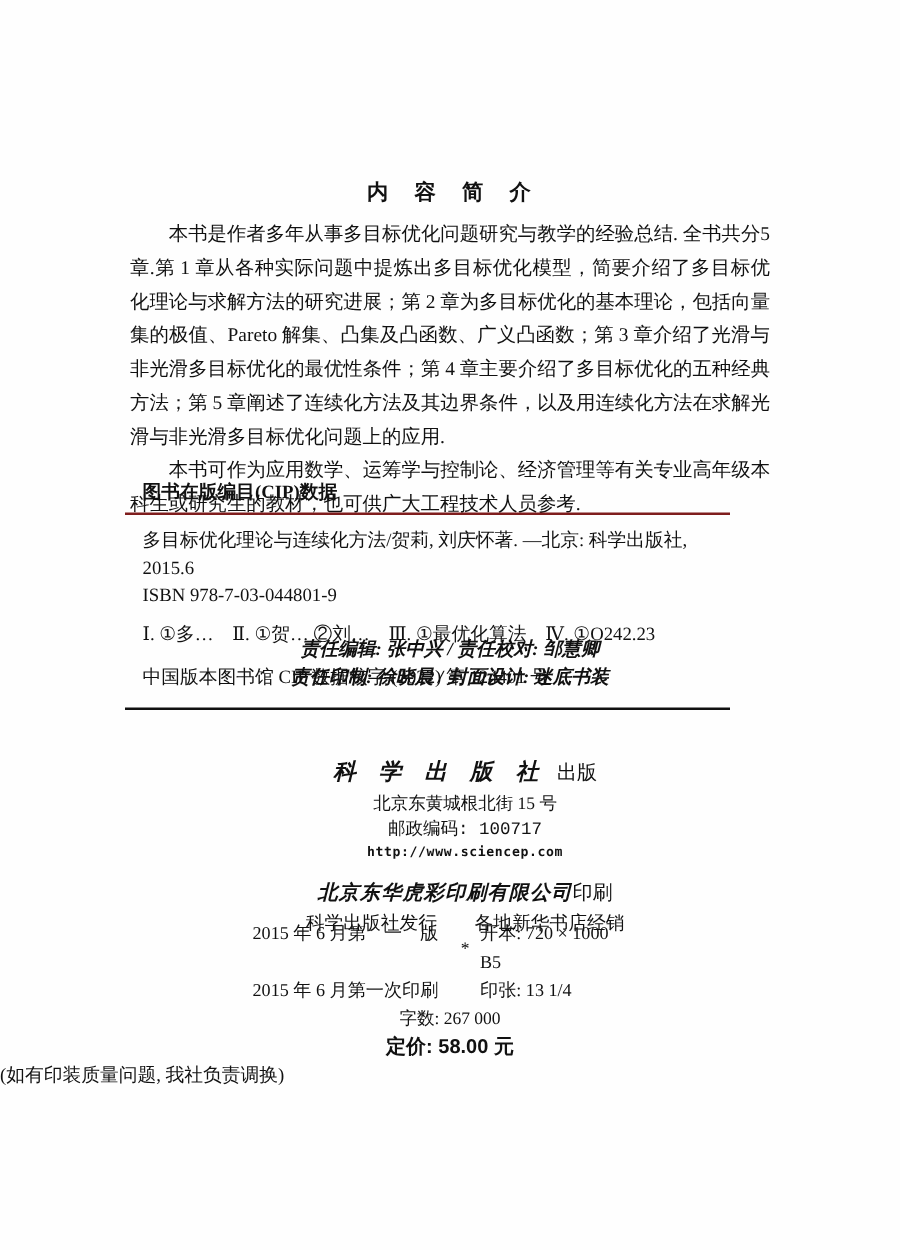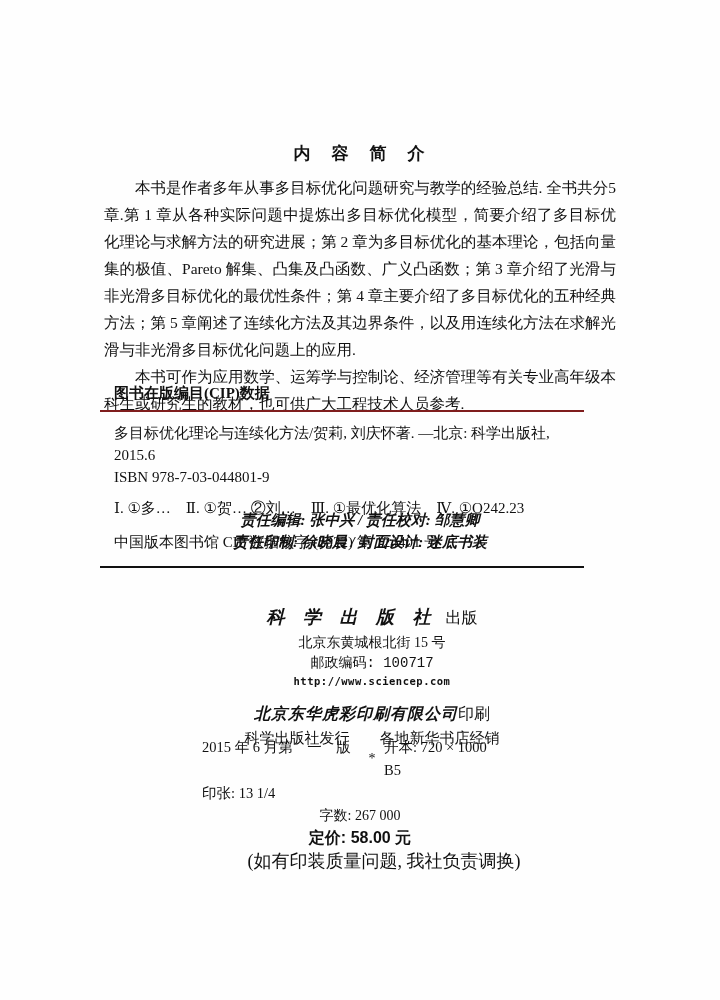--- a/index.html
+++ b/index.html
@@ -69,21 +69,21 @@
   .pi-rows{width:316px;margin:0 auto;font-size:14.5px;}
   .pi-row{display:flex;line-height:23px;}
   .pi-left{width:182px;flex:none;text-align:left;}
   .pi-right{text-align:left;}
   .pi-wordcount{text-align:center;font-size:14px;line-height:21px;}
   .pi-price{
     text-align:center;
     font-family:"Liberation Sans","DejaVu Sans",sans-serif;
     font-weight:bold;font-size:16px;line-height:24px;
   }
-  .pi-notice{text-align:center;font-size:18px;line-height:23px;padding-left:48px;}
+  .pi-notice{text-align:left;font-size:15px;line-height:23px;}
 </style>
 </head>
 <body>
 
 <div class="page">
 
   <div class="summary">
     <div class="summary-title">内　容　简　介</div>
     <p>本书是作者多年从事多目标优化问题研究与教学的经验总结. 全书共分5 章.第 1 章从各种实际问题中提炼出多目标优化模型，简要介绍了多目标优化理论与求解方法的研究进展；第 2 章为多目标优化的基本理论，包括向量集的极值、Pareto 解集、凸集及凸函数、广义凸函数；第 3 章介绍了光滑与非光滑多目标优化的最优性条件；第 4 章主要介绍了多目标优化的五种经典方法；第 5 章阐述了连续化方法及其边界条件，以及用连续化方法在求解光滑与非光滑多目标优化问题上的应用.</p>
     <p>本书可作为应用数学、运筹学与控制论、经济管理等有关专业高年级本科生或研究生的教材，也可供广大工程技术人员参考.</p>
@@ -120,20 +120,21 @@
     <div class="star">*</div>
   </div>
 
   <div class="print-info">
     <div class="pi-rows">
       <div class="pi-row">
         <span class="pi-left">2015 年 6 月第　一　版</span>
         <span class="pi-right">开本: 720 × 1000　B5</span>
       </div>
       <div class="pi-row">
+        <span class="pi-left">2015 年 6 月第一次印刷</span>
         <span class="pi-right">印张: 13 1/4</span>
       </div>
     </div>
     <div class="pi-wordcount">字数: 267 000</div>
     <div class="pi-price">定价: 58.00 元</div>
     <div class="pi-notice">(如有印装质量问题, 我社负责调换)</div>
   </div>
 
 </div>
 

